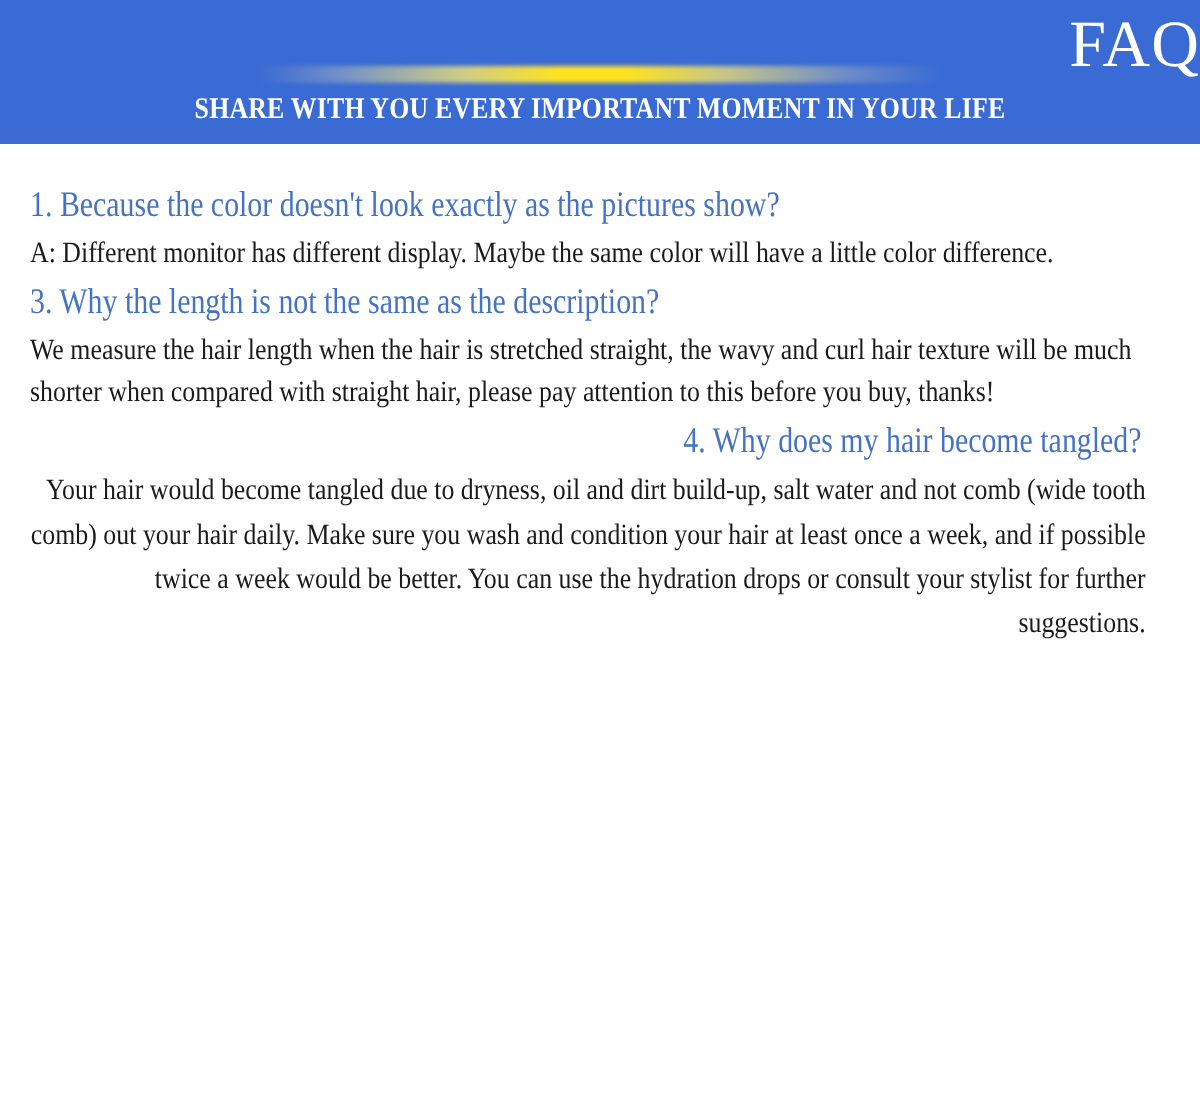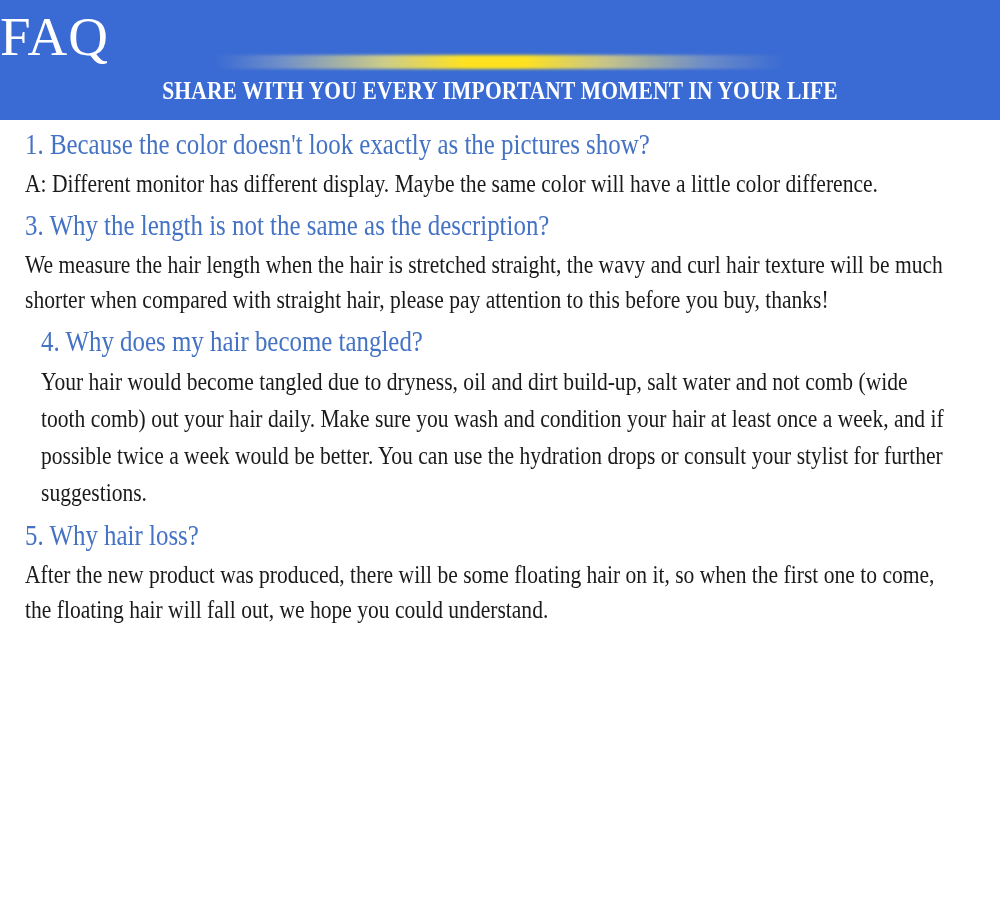--- a/index.html
+++ b/index.html
@@ -39,21 +39,21 @@
        rgba(150,168,190,0.55) 86%,
        rgba(58,107,212,0) 100%);
     filter: blur(1.6px);
     pointer-events: none;
   }
   .faq-title {
     position: absolute;
     left: 0;
     top: 6px;
     width: 1000px;
-    text-align: left;
+    text-align: right;
     color: #ffffff;
     font-family: "Liberation Serif", "DejaVu Serif", serif;
     font-size: 55px;
     line-height: 62px;
     letter-spacing: 1px;
     font-weight: 400;
   }
   .faq-subtitle {
     position: absolute;
     left: 0;
@@ -71,22 +71,23 @@
 
   
   .faq-body {
     padding: 0;
     margin: 0;
   }
   .faq-item {
     padding: 0 35px 0 25px;
   }
   .faq-item.indented {
-    padding-left: 41px;
+    padding-left: 25px;
     padding-right: 45px;
+    text-align: right;
   }
   .faq-question {
     color: #4472c4;
     font-family: "Liberation Serif", "DejaVu Serif", serif;
     font-size: 30px;
     line-height: 44px;
     font-weight: 400;
     transform: scaleX(0.83);
     transform-origin: left center;
     width: 120%;
@@ -100,21 +101,21 @@
     line-height: 35px;
     font-weight: 400;
     transform: scaleX(0.88);
     transform-origin: left top;
     width: 113.6%;
     margin: 0;
   }
   .faq-item.indented .faq-answer {
     line-height: 37px;
   }
-  .q1 { margin-top: 2px; }
+  .q1 { margin-top: 29px; }
   .gap-sm { margin-top: 2px; }
 </style>
 </head>
 <body>
 
 <div class="faq-header">
   <div class="header-glow"></div>
   <div class="faq-title">FAQ</div>
   <div class="faq-subtitle">SHARE WITH YOU EVERY IMPORTANT MOMENT IN YOUR LIFE</div>
 </div>
@@ -130,19 +131,15 @@
   <div class="faq-item gap-sm">
     <div class="faq-question">3. Why the length is not the same as the description?</div>
     <div class="faq-answer">We measure the hair length when the hair is stretched straight, the wavy and curl hair texture will be much shorter when compared with straight hair, please pay attention to this before you buy, thanks!</div>
   </div>
 
   <div class="faq-item indented gap-sm">
     <div class="faq-question">4. Why does my hair become tangled?</div>
     <div class="faq-answer">Your hair would become tangled due to dryness, oil and dirt build-up, salt water and not comb (wide tooth comb) out your hair daily. Make sure you wash and condition your hair at least once a week, and if possible twice a week would be better. You can use the hydration drops or consult your stylist for further suggestions.</div>
   </div>
 
-  <div class="faq-item gap-sm">
-    <div class="faq-question">5. Why hair loss?</div>
-    <div class="faq-answer">After the new product was produced, there will be some floating hair on it, so when the first one to come, the floating hair will fall out, we hope you could understand.</div>
-  </div>
 
 
 </div>
 
 </body></html>

